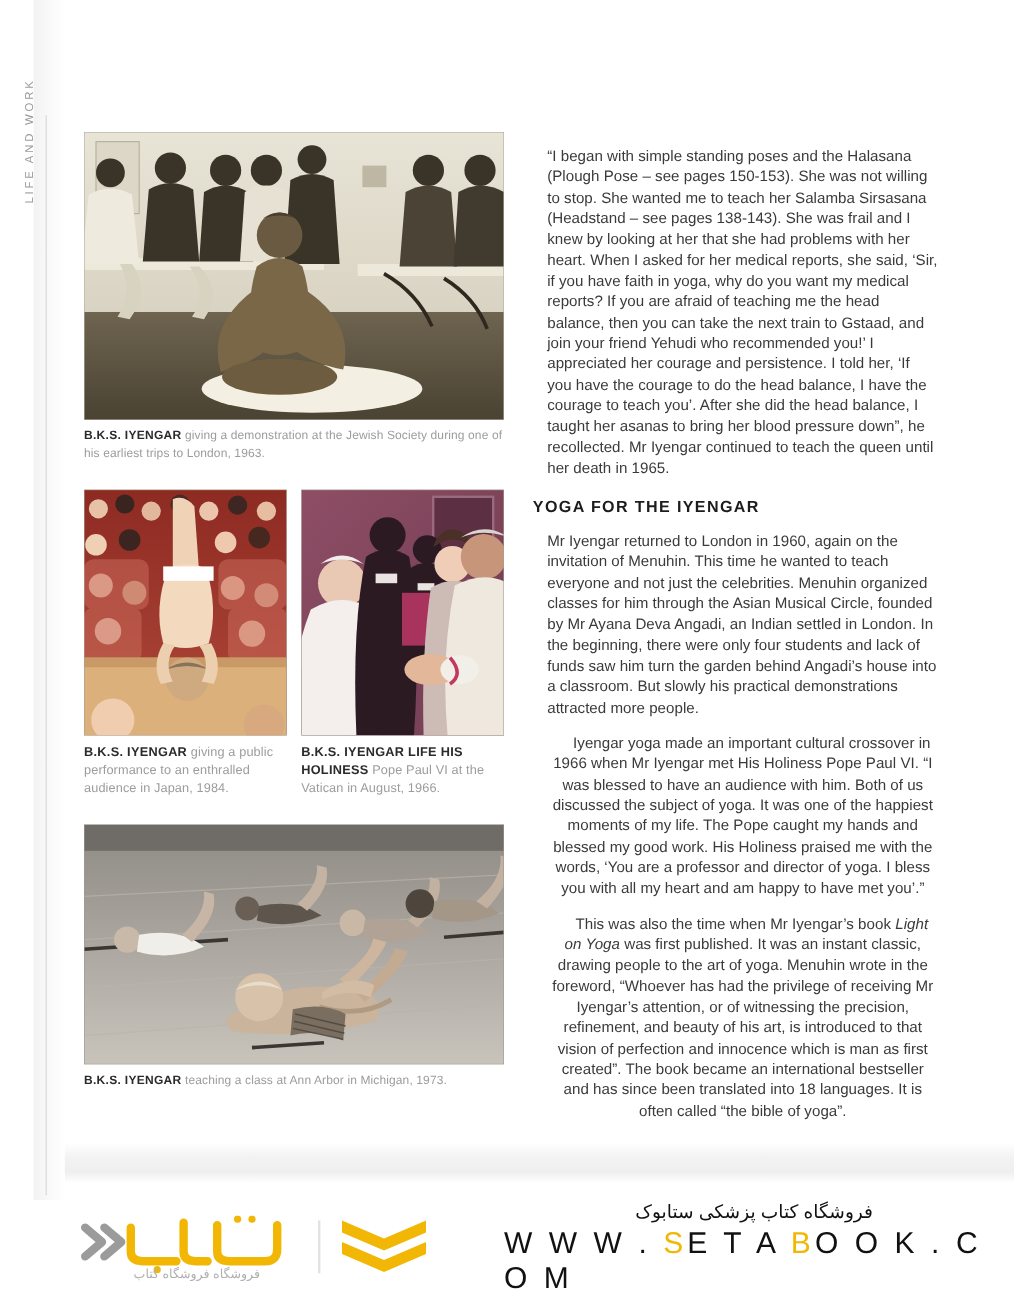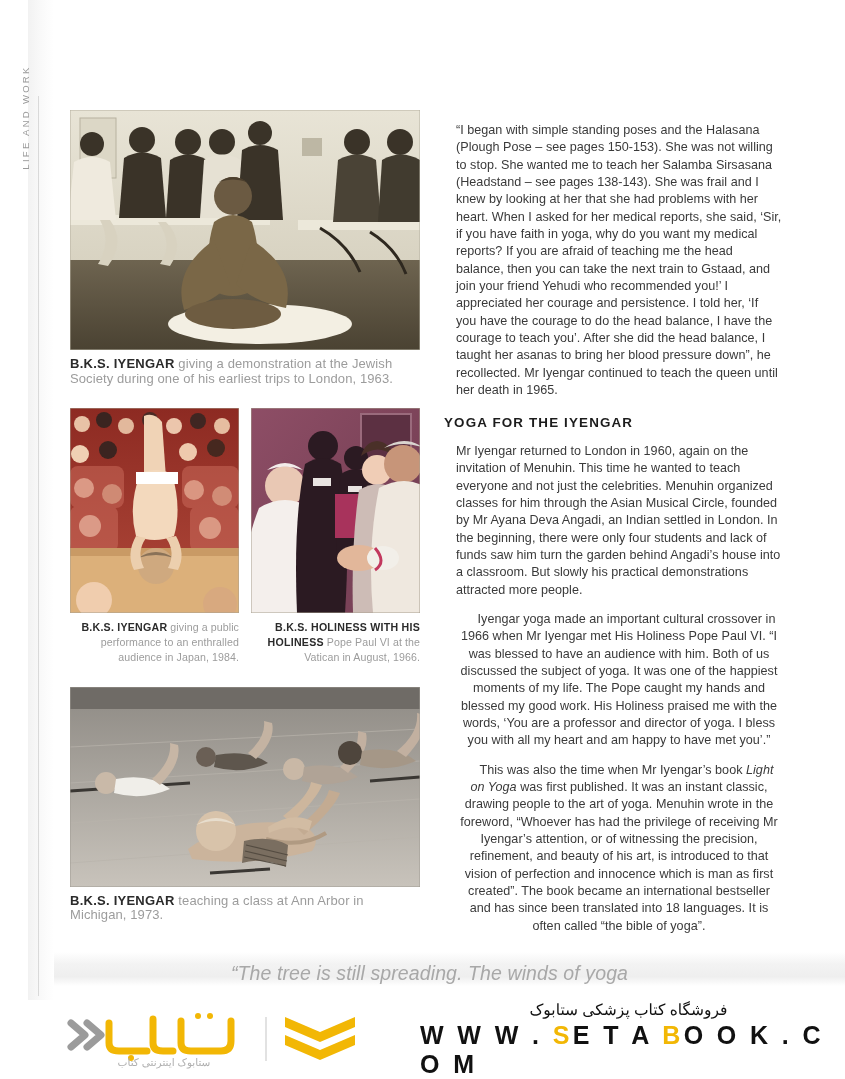--- a/index.html
+++ b/index.html
@@ -58,34 +58,34 @@
   .figure{margin:0 0 0 0;}
   .photo{
     display:block;width:100%;
     border:0;
     background:#cfcfcf;
     position:relative;overflow:hidden;
   }
   .photo svg{display:block;width:100%;height:100%;}
 
   .caption{
-    font-size:13px;
+    font-size:10px;
     line-height:14.6px;
     color:#9c9c9c;
     margin-top:7px;
     letter-spacing:.1px;
   }
   .caption b{
     color:#2b2b2b;
     font-weight:700;
     letter-spacing:.25px;
   }
 
   .pair{display:flex;gap:12px;margin-top:22px;}
-  .pair .cell{width:194px;text-align:right;}
+  .pair .cell{width:194px;}
   .pair .cell .photo{height:205px;}
   .pair .cell .caption{font-size:10.6px;line-height:14.8px;}
 
   
   .body-text{
     font-size:12.6px;
     line-height:17.35px;
     color:#3a3a3a;
     text-align:left;
     letter-spacing:.02px;
@@ -149,21 +149,21 @@
     flex:1;height:79px;
     display:flex;flex-direction:column;
     align-items:center;gap:2px;
     padding-right:8px;
   }
   .fa-line{
     font-size:15.5px;color:#111;direction:rtl;
     letter-spacing:.2px;
   }
   .url-line{
-    font-size:25px;font-weight:700;color:#111;
+    font-size:25px;font-weight:400;color:#111;
     letter-spacing:3.4px;
   }
   .url-line .hl{color:#f2b705;}
 </style>
 </head>
 <body>
 
 <div class="page">
 
   <svg class="ornament" viewBox="0 0 130 110">
@@ -385,21 +385,21 @@
               <path d="M128 80 q26 -14 48 0 q10 62 4 125 h-58 q-6 -66 6 -125 z" fill="#efe8df"></path>
             </g>
 
             <ellipse cx="108" cy="150" rx="22" ry="13" fill="#e2b79a"></ellipse>
             <ellipse cx="132" cy="150" rx="16" ry="12" fill="#f2efe9"></ellipse>
             <path d="M124 140 q12 14 0 22" stroke="#c2385e" stroke-width="3" fill="none"></path>
             <rect x="0" y="0" width="169" height="205" fill="none" stroke="#a8a090" stroke-width="1"></rect>
           </svg>
         </div>
         <figcaption class="caption">
-          <b>B.K.S. HOLINESS WITH HIS HOLINESS</b><span> Pope Paul VI at the Vatican in August, 1966.</span>
+          <b>B.K.S. IYENGAR LIFE HIS HOLINESS</b><span> Pope Paul VI at the Vatican in August, 1966.</span>
         </figcaption>
       </figure>
     </div>
 
     <figure class="figure" style="margin-top:22px">
       <div class="photo" style="height:200px">
         <svg viewBox="0 0 350 200" preserveAspectRatio="none" role="img">
           <defs>
             <linearGradient id="gymFloor" x1="0" y1="0" x2="0" y2="1">
               <stop offset="0%" stop-color="#8e8a84"></stop>
@@ -473,42 +473,39 @@
     <h2 class="sec-head">YOGA FOR THE IYENGAR</h2>
 
     <p>Mr Iyengar returned to London in 1960, again on the invitation of Menuhin. This time he wanted to teach everyone and not just the celebrities. Menuhin organized classes for him through the Asian Musical Circle, founded by Mr Ayana Deva Angadi, an Indian settled in London. In the beginning, there were only four students and lack of funds saw him turn the garden behind Angadi’s house into a classroom. But slowly his practical demonstrations attracted more people.</p>
 
     <p class="indent">Iyengar yoga made an important cultural crossover in 1966 when Mr Iyengar met His Holiness Pope Paul VI. “I was blessed to have an audience with him. Both of us discussed the subject of yoga. It was one of the happiest moments of my life. The Pope caught my hands and blessed my good work. His Holiness praised me with the words, ‘You are a professor and director of yoga. I bless you with all my heart and am happy to have met you’.”</p>
 
     <p class="indent"><span>This was also the time when Mr Iyengar’s book </span><i>Light on Yoga</i><span> was first published. It was an instant classic, drawing people to the art of yoga. Menuhin wrote in the foreword, “Whoever has had the privilege of receiving Mr Iyengar’s attention, or of witnessing the precision, refinement, and beauty of his art, is introduced to that vision of perfection and innocence which is man as first created”. The book became an international bestseller and has since been translated into 18 languages. It is often called “the bible of yoga”.</span></p>
   </div>
 
   <div class="strip-shade"></div>
-  <div class="pullquote-wrap">
-    <div class="pullquote">“The tree is still spreading. The winds of yoga</div>
-  </div>
 
   <div class="footer">
 
     <div class="footer-left">
       <div class="logo-group">
         <div class="logo-word">
           <svg viewBox="0 0 190 52" width="190" height="52">
             <g fill="none" stroke-linecap="round" stroke-linejoin="round">
               <path d="M10 34 L24 22 L10 10" stroke="#9b9b9b" stroke-width="7"></path>
               <path d="M26 34 L40 22 L26 10" stroke="#9b9b9b" stroke-width="7"></path>
               <path d="M48 10 L48 30 q0 8 10 8 L86 38" stroke="#f2b705" stroke-width="7"></path>
               <path d="M92 6 L92 30 q0 8 10 8 L112 38" stroke="#f2b705" stroke-width="7"></path>
               <path d="M120 8 L120 30 q0 8 10 8 L160 38 q10 0 10 -10 L170 8" stroke="#f2b705" stroke-width="7"></path>
             </g>
             <circle cx="137" cy="3" r="3" fill="#f2b705"></circle>
             <circle cx="149" cy="3" r="3" fill="#f2b705"></circle>
             <circle cx="70" cy="45" r="3" fill="#f2b705"></circle>
           </svg>
-          <div class="logo-sub">ستابوک اینترنتی کتاب</div>
+          <div class="logo-sub">فروشگاه فروشگاه کتاب</div>
         </div>
 
         <div class="logo-divider"></div>
 
         <svg class="logo-chev" viewBox="0 0 78 52">
           <g fill="#f2b705">
             <path d="M4 4 L39 19 L74 4 L74 14 L39 29 L4 14 Z"></path>
             <path d="M4 22 L39 37 L74 22 L74 32 L39 47 L4 32 Z"></path>
           </g>
         </svg>

